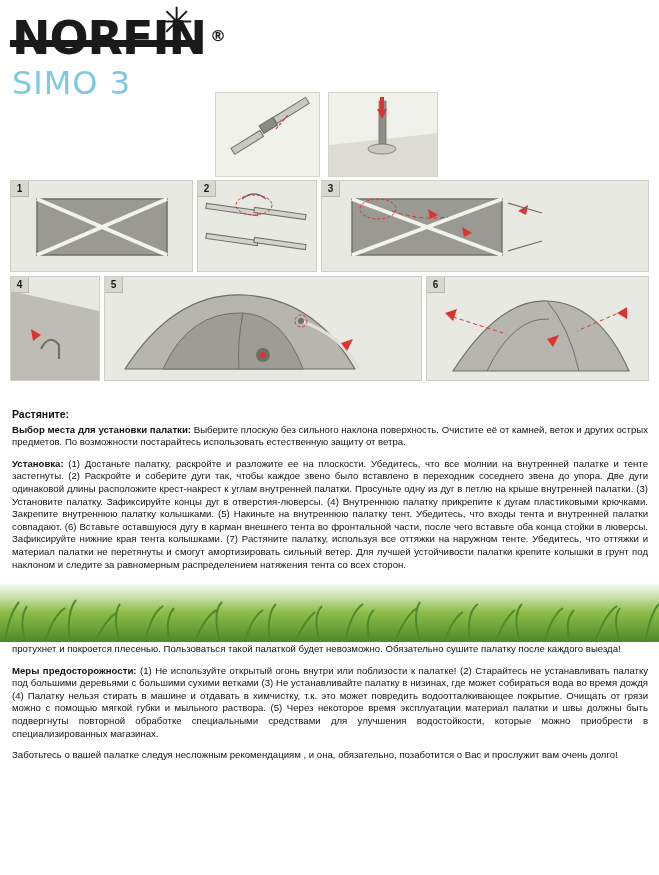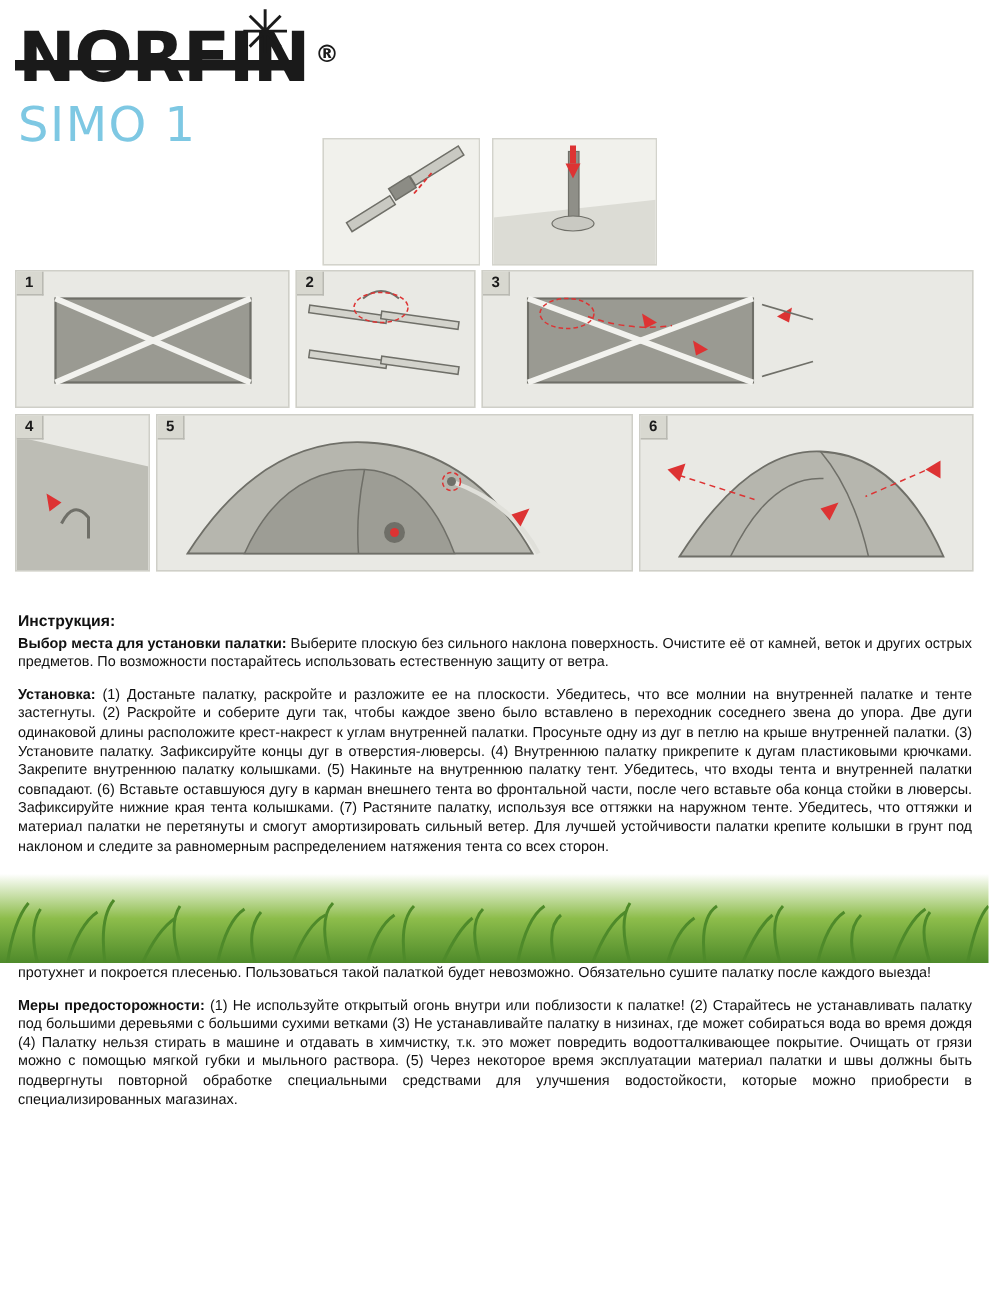--- a/index.html
+++ b/index.html
@@ -70,21 +70,21 @@
 <body>
 
 <div class="page">
 
   <div class="header">
     <div class="brand">
       <span>NORFIN</span><span class="reg">®</span>
       <span class="strike"></span>
       <span class="asterisk">✳</span>
     </div>
-    <div class="model">SIMO 1</div>
+    <div class="model">SIMO 3</div>
   </div>
 
   <div class="figures">
 
     <div class="topfig" style="left:205px;top:-10px;width:105px;height:85px;">
       <svg width="105" height="85" viewBox="0 0 105 85">
         <rect x="0" y="0" width="105" height="85" fill="#f1f1ec"></rect>
         <g stroke="#6f6f68" stroke-width="1" fill="#c9c9c2">
           <rect x="14" y="46" width="34" height="7" transform="rotate(-32 31 49)"></rect>
           <rect x="44" y="28" width="16" height="9" transform="rotate(-32 52 32)" fill="#8c8c85"></rect>
@@ -188,33 +188,34 @@
           <polygon points="18,36 30,32 26,44"></polygon>
           <polygon points="200,30 190,36 200,42"></polygon>
           <polygon points="120,62 132,58 126,70"></polygon>
         </g>
       </svg>
     </div>
 
   </div>
 
   <div class="body">
-    <h3>Инструкция:</h3>
+    <h3>Растяните:</h3>
     <p class="lead">
       <b>Выбор места для установки палатки:</b><span> Выберите плоскую без сильного наклона  поверхность. Очистите её от камней, веток и других острых предметов. По возможности постарайтесь использовать естественную защиту от ветра.</span>
     </p>
     <p>
       <b>Установка:</b><span> (1) Достаньте палатку, раскройте и разложите ее на плоскости. Убедитесь, что все молнии на внутренней палатке и тенте застегнуты. (2) Раскройте и соберите дуги так, чтобы каждое звено было вставлено в переходник соседнего звена до упора. Две дуги одинаковой длины расположите крест-накрест к углам внутренней палатки. Просуньте одну из дуг в петлю на крыше внутренней палатки. (3) Установите палатку. Зафиксируйте концы дуг в отверстия-люверсы. (4) Внутреннюю палатку прикрепите к дугам пластиковыми крючками. Закрепите внутреннюю палатку колышками. (5) Накиньте на внутреннюю палатку тент. Убедитесь, что входы тента и внутренней палатки совпадают. (6) Вставьте оставшуюся дугу в карман внешнего тента во фронтальной части, после чего вставьте оба конца стойки в люверсы. Зафиксируйте нижние края тента колышками. (7) Растяните палатку, используя все оттяжки на наружном тенте. Убедитесь, что оттяжки и материал палатки не перетянуты и смогут амортизировать сильный ветер. Для лучшей устойчивости палатки крепите колышки в грунт под наклоном и следите за равномерным распределением натяжения тента со всех сторон.</span>
     </p>
     <p>
       <b>Разборка палатки:</b><span> После использования палатку необходимо просушить. Упакуйте дуги и колышки в специальных мешочки. Сложите внутреннюю палатку и тент прямоугольниками в соответствии с размером упаковочного чехла. Наложите плоский прямоугольник тента на плоский прямоугольник внутренней палатки. Затем вложите мешочки с колышками и дугами и скатайте их. Зафиксируйте скатку тесьмой. Поместите сложенную палатку в упаковочный чехол и застегните молнию. Хранить палатку следует только в просушенном, чистом виде. Колышки при сборке очистить от загрязнений мягкой тканью. Если вы по какой- то причине упаковали палатку сырой, то за 2–3 дня она протухнет и покроется плесенью. Пользоваться такой палаткой будет невозможно. Обязательно сушите палатку после каждого выезда!</span>
     </p>
     <p>
       <b>Меры предосторожности:</b><span> (1) Не используйте открытый огонь внутри или поблизости к палатке! (2) Старайтесь не устанавливать палатку под большими деревьями с большими сухими ветками (3) Не устанавливайте палатку в низинах, где может собираться вода во время дождя (4) Палатку нельзя стирать в машине и отдавать в химчистку, т.к. это может повредить водоотталкивающее покрытие. Очищать от грязи можно с помощью мягкой губки и мыльного раствора. (5) Через некоторое время эксплуатации материал палатки и швы должны быть подвергнуты повторной обработке специальными средствами для улучшения водостойкости, которые можно приобрести в специализированных магазинах.</span>
     </p>
+    <p>Заботьтесь о вашей палатке следуя несложным рекомендациям , и она, обязательно, позаботится о Вас и прослужит вам очень долго!</p>
   </div>
 
   <div class="grass">
     <svg width="659" height="66" viewBox="0 0 659 66" preserveAspectRatio="none">
       <g stroke="#4e8a2a" stroke-width="2" fill="none">
         <path d="M5 66 q4 -28 14 -40"></path>
           <path d="M25 66 q-6 -24 2 -36"></path>
         <path d="M45 66 q8 -26 20 -34"></path>
           <path d="M70 66 q-4 -30 6 -42"></path>
         <path d="M95 66 q10 -22 22 -30"></path>

